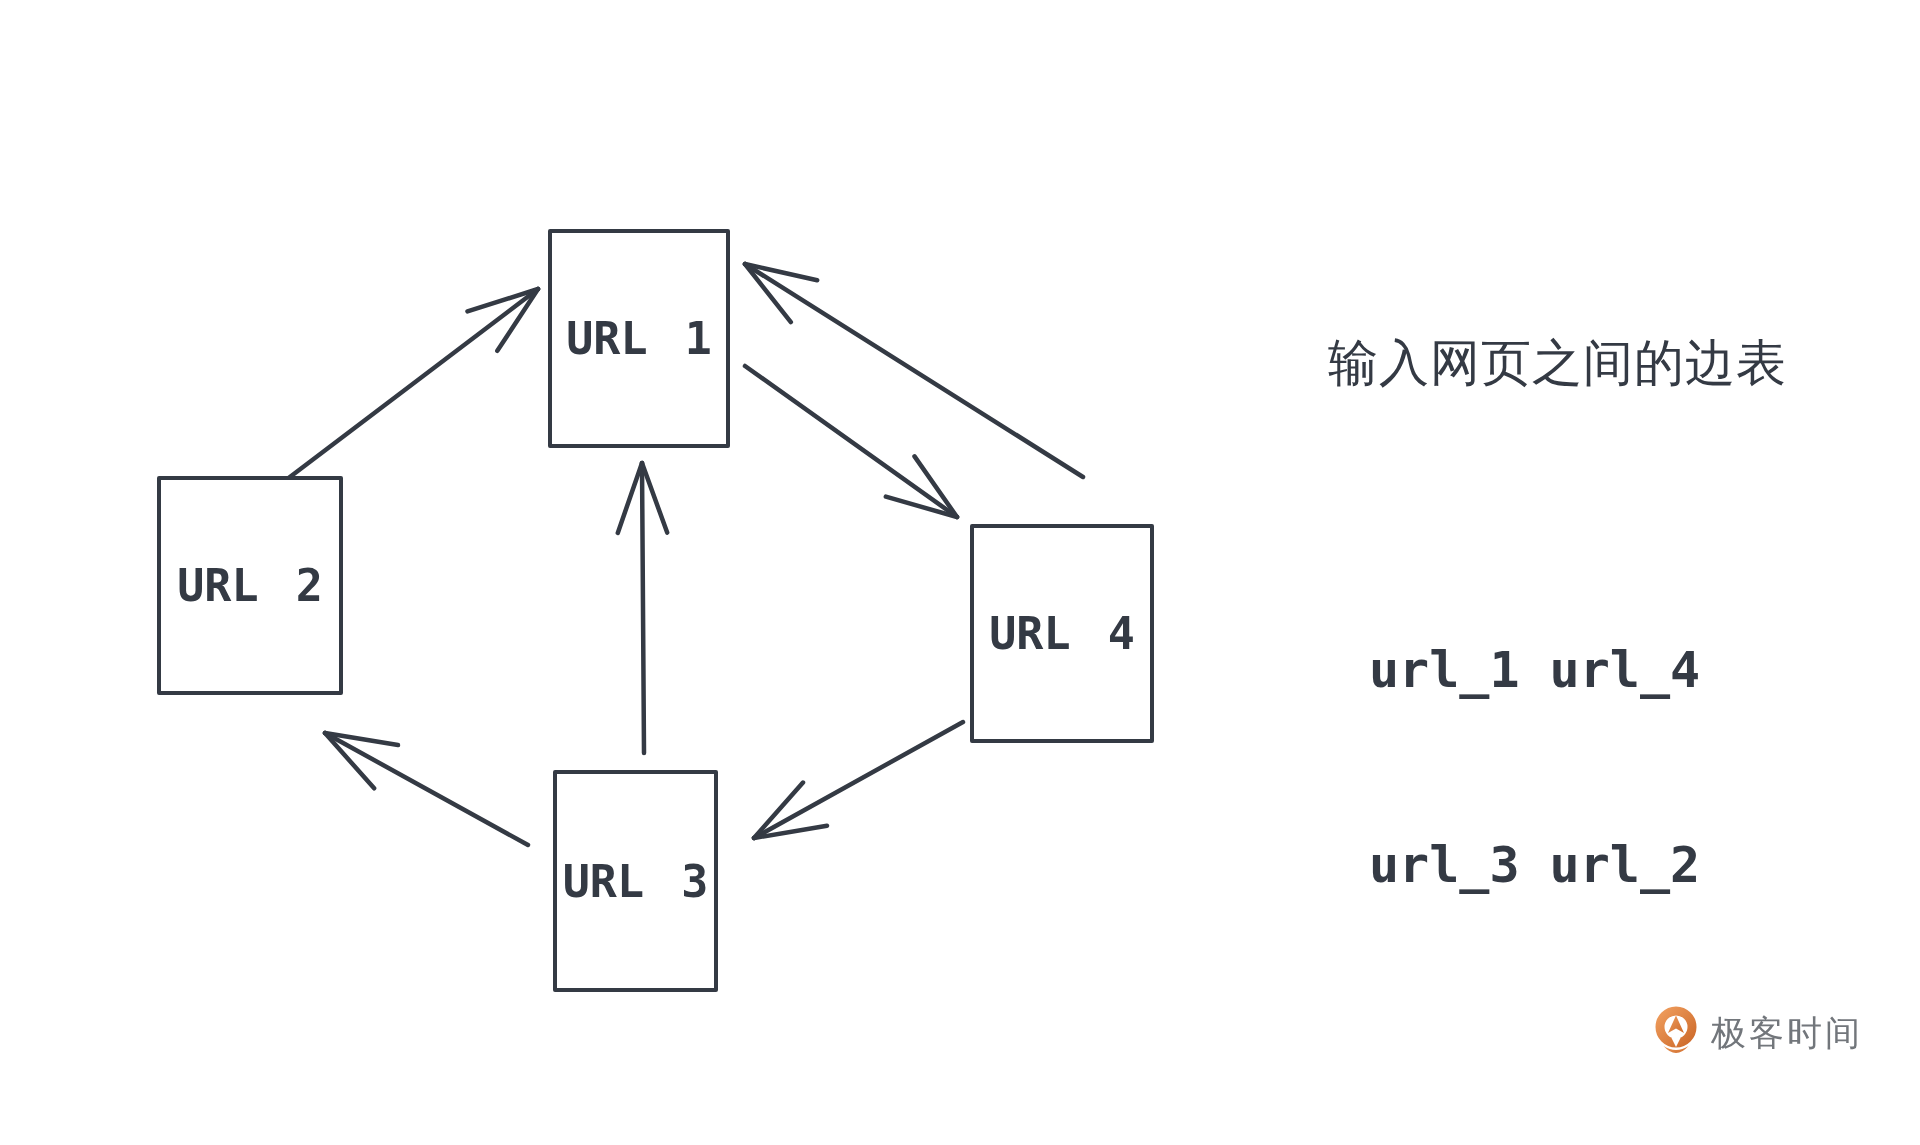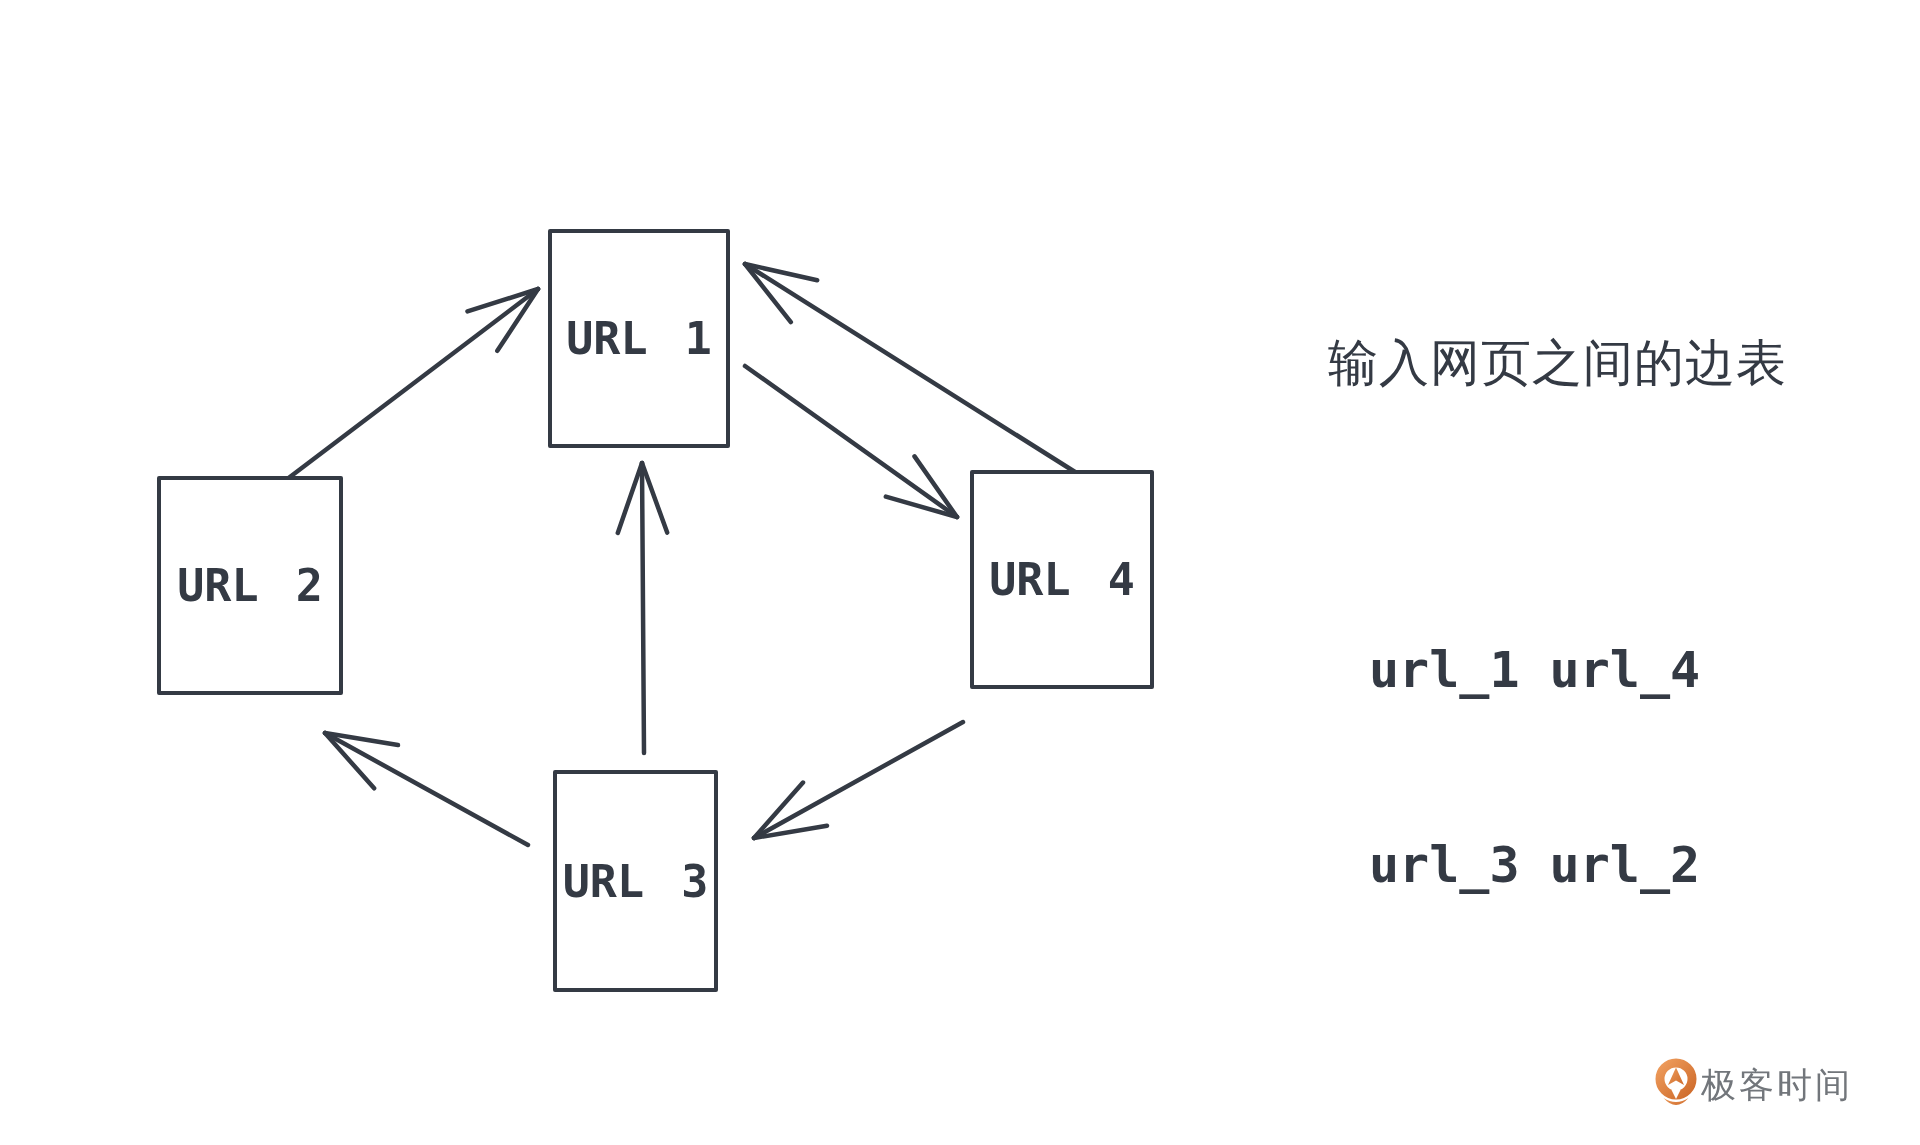--- a/index.html
+++ b/index.html
@@ -62,25 +62,25 @@
     font-family: "DejaVu Sans Mono", monospace;
     font-weight: bold;
     font-size: 50px;
     line-height: 65px;
     color: var(--ink, #343a44);
     white-space: pre;
   }
   .brand {
     position: absolute;
     left: 1654px;
-    top: 1056px;
+    top: 1004px;
     height: 58px;
     display: flex;
     align-items: center;
-    gap: 3px;
+    gap: 13px;
   }
   .brand-mark {
     width: 44px;
     height: 56px;
     display: block;
   }
   .brand-name {
     font-family: "DejaVu Sans", sans-serif;
     font-size: 35px;
     letter-spacing: 3px;
@@ -128,21 +128,21 @@
 
   <div class="node" style="left: 548px; top: 229px; width: 182px; height: 219px;">
     <span class="node-label">URL 1</span>
   </div>
   <div class="node" style="left: 157px; top: 476px; width: 186px; height: 219px;">
     <span class="node-label">URL 2</span>
   </div>
   <div class="node" style="left: 553px; top: 770px; width: 165px; height: 222px;">
     <span class="node-label">URL 3</span>
   </div>
-  <div class="node" style="left: 970px; top: 470px; width: 184px; height: 219px;">
+  <div class="node" style="left: 970px; top: 524px; width: 184px; height: 219px;">
     <span class="node-label">URL 4</span>
   </div>
 
   <div class="panel">
     <div class="panel-title">输入网页之间的边表</div>
     <div class="edge-list">
       <div class="edge-row">url_1 url_4</div>
       <div class="edge-row">url_3 url_2</div>
       
       

